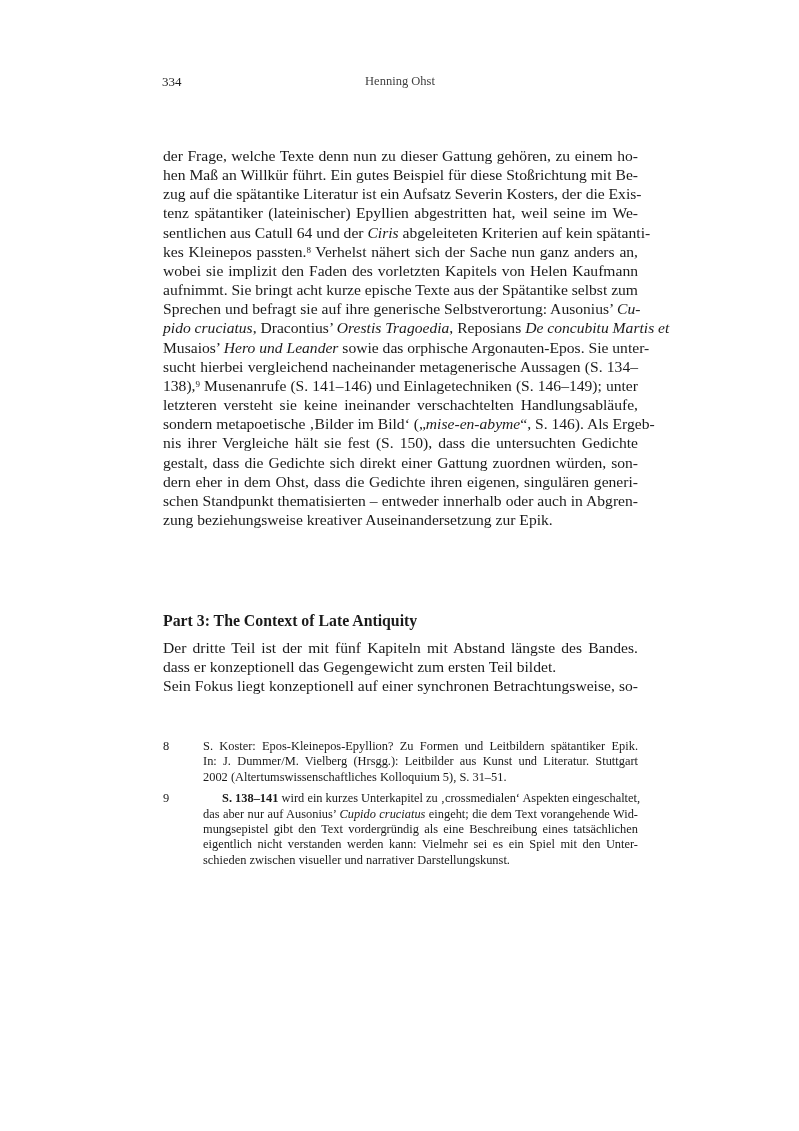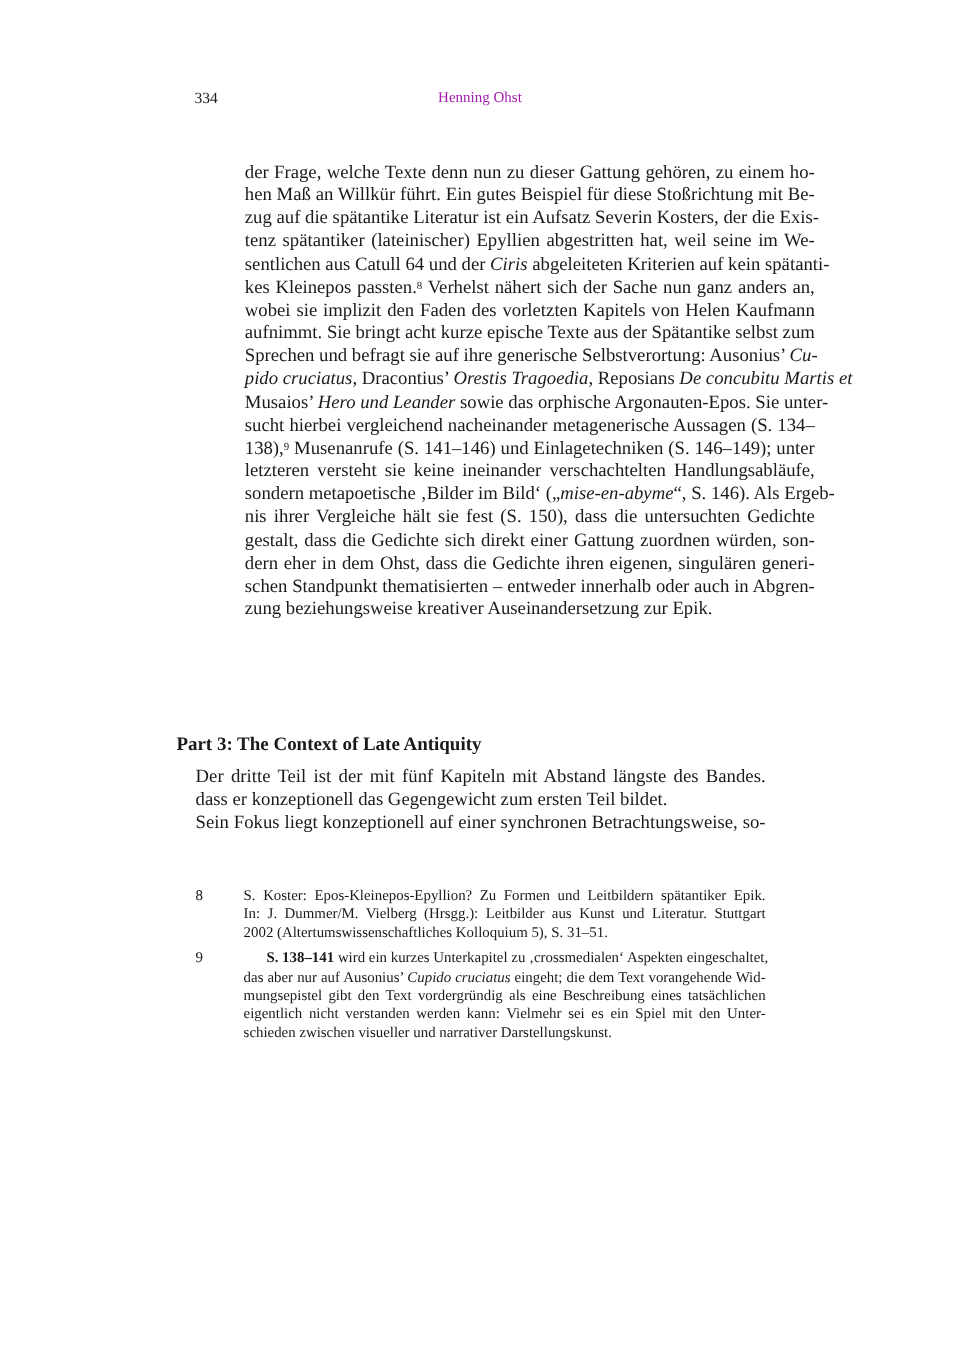--- a/index.html
+++ b/index.html
@@ -1,26 +1,26 @@
 <!DOCTYPE html>
 <html><head>
 <meta charset="utf-8">
 <style>
   html, body { margin:0; padding:0; background:#ffffff; }
   body { width:799px; height:1131px; position:relative; overflow:hidden;
          font-family:"Liberation Serif","DejaVu Serif",serif; color:#1a1a1a; }
   .page { position:absolute; left:0; top:0; width:799px; height:857px; }
   .header { position:absolute; top:74px; left:162px; width:476px; height:18px; font-size:13px; }
   .page-num { position:absolute; left:0; top:0; }
-  .running-head { position:absolute; left:0; right:0; top:0; text-align:center; font-size:12.5px; color:#a21caf; }
-  .body { position:absolute; left:163px; top:134px; width:475px; font-size:15.6px; line-height:19.15px; text-align:justify; hyphens:manual;margin-left:41px; }
+  .running-head { position:absolute; left:0; right:0; top:0; text-align:center; font-size:12.5px; color:#404040; }
+  .body { position:absolute; left:163px; top:146px; width:475px; font-size:15.6px; line-height:19.15px; text-align:justify; hyphens:manual; }
   .body .line { display:block; text-align:justify; text-align-last:justify; white-space:nowrap; overflow:visible; }
   .body .line.last { text-align-last:left; }
   sup.fn { font-size:9px; vertical-align:top; position:relative; top:-1px; }
-  .section-heading { position:absolute; left:147px; top:612px; font-weight:bold; font-size:15.8px; }
+  .section-heading { position:absolute; left:163px; top:612px; font-weight:bold; font-size:15.8px; }
   .body2 { position:absolute; left:163px; top:638px; width:475px; font-size:15.6px; line-height:19.15px; }
   .body2 .line { display:block; text-align:justify; text-align-last:justify; white-space:nowrap; }
   .body2 .line.last { text-align-last:left; }
   .footnotes { position:absolute; left:163px; top:739px; width:475px; font-size:12.4px; line-height:15.4px; }
   .fn-item { position:relative; padding-left:40px; margin-bottom:6px; }
   .fn-num { position:absolute; left:0; top:0; }
   .fn-item .line { display:block; text-align:justify; text-align-last:justify; white-space:nowrap; }
   .fn-item .line.last { text-align-last:left; }
   i { font-style:italic; }
   b { font-weight:bold;margin-left:19px; }

